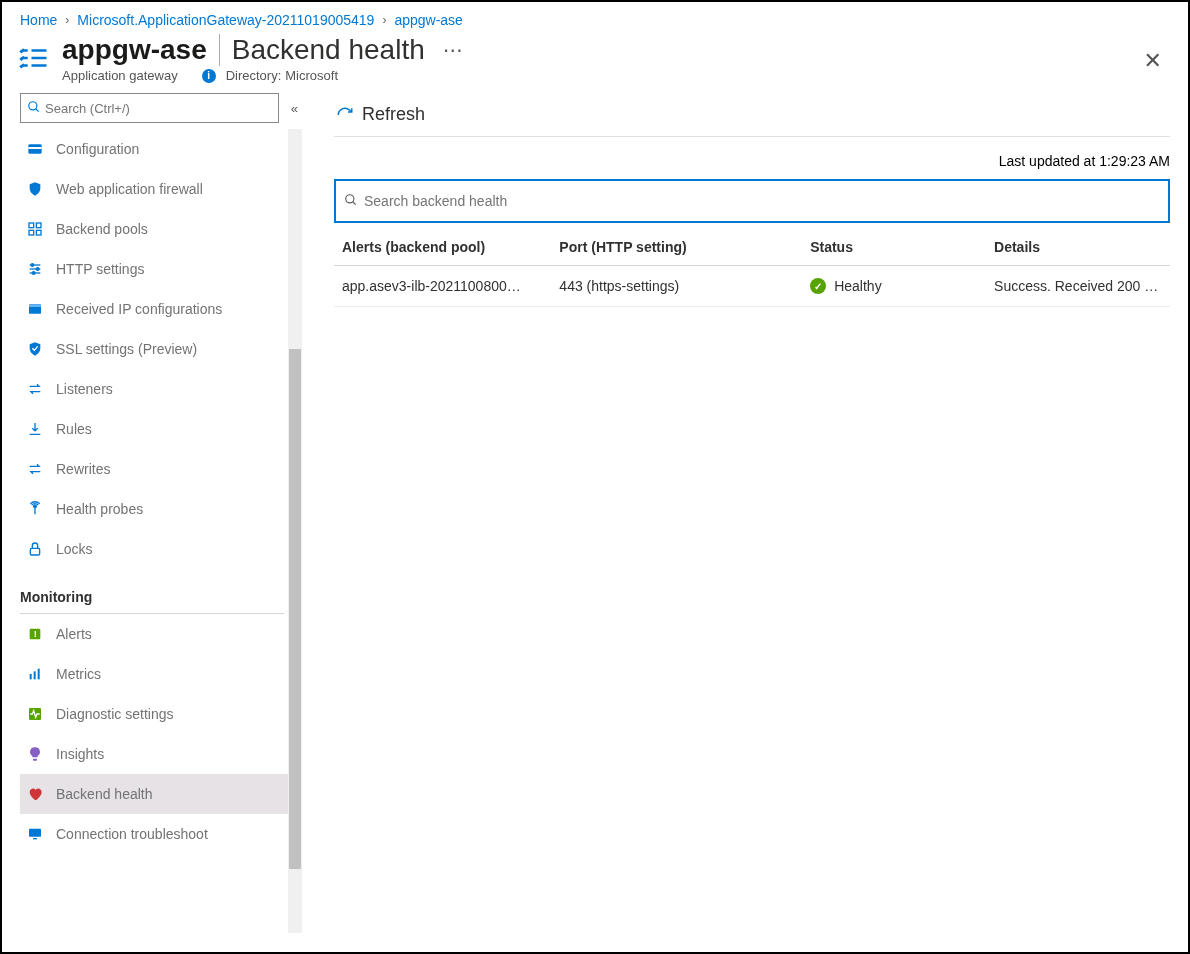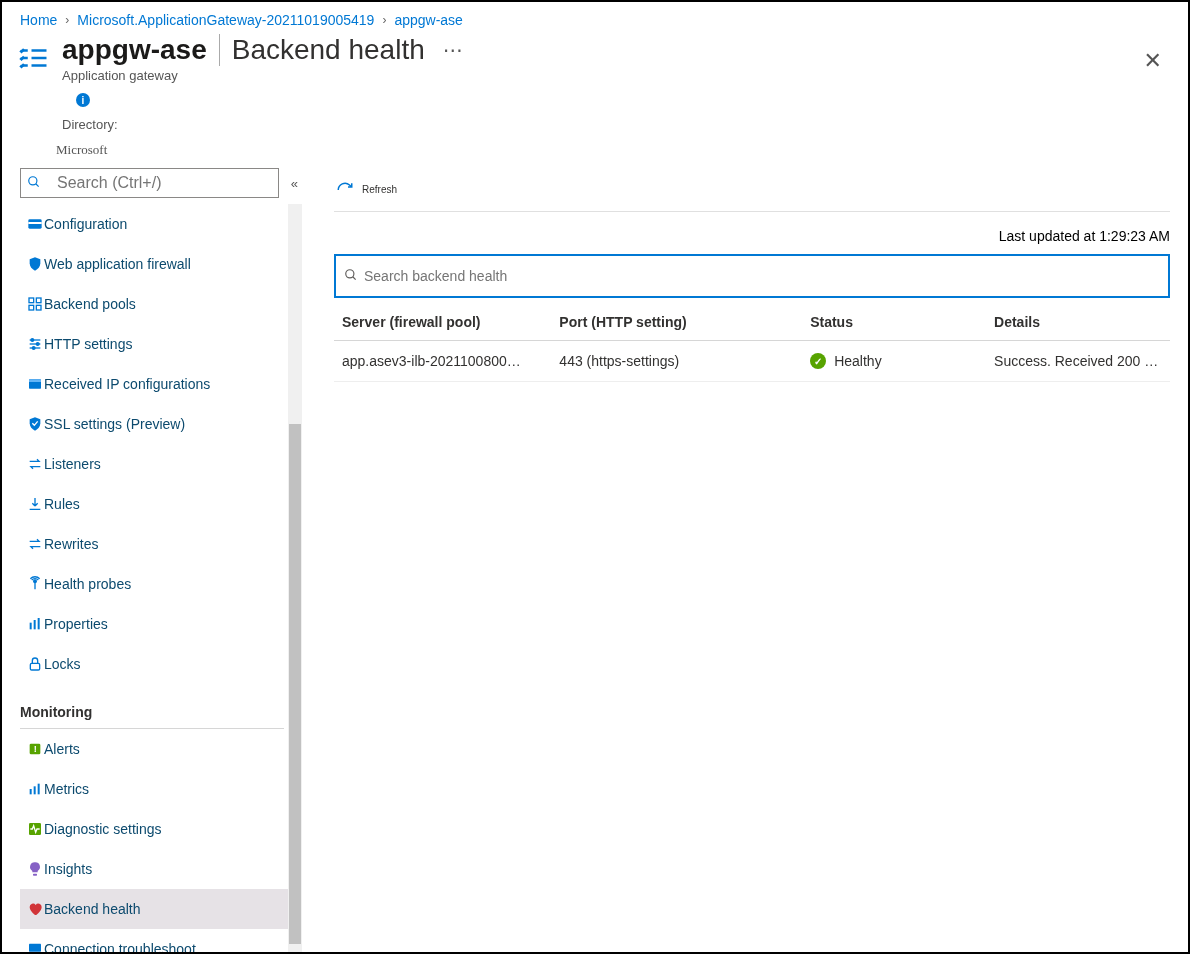--- a/index.html
+++ b/index.html
@@ -33,21 +33,21 @@
     width: 36px; height: 36px; margin-top: 6px; margin-right: 10px;
     display:flex; align-items:center; justify-content:center;
     color:#0078d4;
   }
   .title-block { flex: 0 0 auto; }
   .title-line { display:flex; align-items:center; gap:12px; }
   .title-line h1 { font-size: 28px; font-weight:700; color:#1b1a19; }
   .title-sep { width:1px; height:32px; background:#aaa; }
   .title-line h2 { font-size: 28px; font-weight:400; color:#323130; }
   .title-dots { font-size:20px; color:#555; padding:0 6px; cursor:pointer; }
-  .subtitle-line { display:flex; align-items:flex-start; gap:10px; margin-top:2px; color:#555; font-size:13px;flex-direction:column; }
+  .subtitle-line { display:flex; align-items:center; gap:10px; margin-top:2px; color:#555; font-size:13px; }
   .info-icon {
     width:14px;height:14px;border-radius:50%;
     background:#0078d4;color:#fff;
     display:inline-flex;align-items:center;justify-content:center;
     font-size:10px;font-weight:700;
     margin-left:14px;
   }
   .close-btn {
     margin-left:auto; margin-top:10px; font-size:22px; color:#555;
     cursor:pointer; padding:4px 8px;
@@ -61,32 +61,32 @@
     display:flex; flex-direction:column;
     padding: 0 0 0 18px;
     position: relative;
   }
   .search-row { display:flex; align-items:center; gap:8px; margin-bottom:6px; }
   .search-box {
     flex:1; display:flex; align-items:center;
     border:1px solid #8a8886; height:30px; padding:0 6px;
     color:#605e5c;
   }
-  .search-box input { border:none; outline:none; flex:1; font-size:16px; color:#323130; padding-left:4px;margin-left:12px;}
+  .search-box input { border:none; outline:none; flex:1; font-size:13px; color:#323130; padding-left:4px;}
   .collapse-btn { color:#555; font-size:13px; cursor:pointer; padding:4px;}
   .sidebar-scroll {
     flex:1; overflow:hidden; position:relative;
     padding-right:10px;
   }
   .section-label { font-weight:600; font-size:14px; color:#323130; padding:16px 0 8px; margin-top:4px; }
   .section-rule { border:none; border-top:1px solid #d6d6d6; margin-right:8px;}
   .nav-item {
-    display:flex; align-items:center; 
+    display:flex; align-items:center; gap:12px;
     height:40px; padding:0 6px; cursor:pointer;
-    color:#0c4a6e; font-size:14px;
+    color:#737373; font-size:14px;
   }
   .nav-item.selected { background:#e6e2e6; }
   .nav-icon { width:18px; height:18px; display:flex; align-items:center; justify-content:center; }
   .scrollbar-vert {
     position:absolute; right:0; top:0; bottom:0; width:14px;
     background:#f0f0f0;
   }
   .scrollbar-thumb {
     position:absolute; left:1px; width:12px;
     top:220px; height:520px; background:#c1c1c1;
@@ -94,21 +94,21 @@
   
   .main {
     flex:1; padding: 0 18px 0 32px; position:relative;
   }
   .toolbar {
     display:flex; align-items:center; height:44px;
     border-bottom:1px solid #e0e0e0;
   }
   .refresh-btn {
     display:flex; align-items:center; gap:8px; cursor:pointer;
-    color:#323130; font-size:10px; padding:4px 2px;
+    color:#323130; font-size:18px; padding:4px 2px;
   }
   .refresh-ic { width:18px;height:18px;color:#0078d4;}
   .last-updated {
     text-align:right; color:#000000; font-size:14px; margin:16px 0 10px;
   }
   .filter-box {
     display:flex; align-items:center; gap:6px;
     border:2px solid #0078d4; height:44px; padding:0 8px;
     color:#605e5c; margin-bottom:6px;
   }
@@ -156,21 +156,21 @@
     <div class="title-line">
       <h1>appgw-ase</h1>
       <div class="title-sep"></div>
       <h2>Backend health</h2>
       <span class="title-dots">⋯</span>
     </div>
     <div class="subtitle-line">
       <span>Application gateway</span>
       <span class="info-icon">i</span>
       <span>Directory:</span>
-      <span style="margin-left:-6px;font-family:Liberation Serif, serif;">Microsoft</span>
+      <span style="margin-left:-6px;">Microsoft</span>
     </div>
   </div>
   <div class="close-btn">✕</div>
 </div>
 
 <div class="body">
 
   <div class="sidebar">
     <div class="search-row">
       <div class="search-box">
@@ -271,30 +271,20 @@
         <span>Rewrites</span>
       </div>
       <div class="nav-item">
         <span class="nav-icon">
             <svg width="16" height="16" viewBox="0 0 24 24" fill="none" stroke="#0078d4" stroke-width="2">
               <circle cx="12" cy="8" r="2" fill="#0078d4"></circle>
               <path d="M7 6a7 7 0 0110 0M5 4a10 10 0 0114 0M12 10v10"></path>
             </svg>
           </span>
         <span>Health probes</span>
-      </div>
-      <div class="nav-item">
-        <span class="nav-icon">
-            <svg width="16" height="16" viewBox="0 0 24 24" fill="#0078d4">
-              <rect x="4" y="10" width="3" height="10"></rect>
-              <rect x="10" y="6" width="3" height="14"></rect>
-              <rect x="16" y="3" width="3" height="17"></rect>
-            </svg>
-          </span>
-        <span>Properties</span>
       </div>
       <div class="nav-item">
         <span class="nav-icon">
             <svg width="16" height="16" viewBox="0 0 24 24" fill="none" stroke="#0078d4" stroke-width="2">
               <rect x="5" y="11" width="14" height="10" rx="2"></rect>
               <path d="M8 11V7a4 4 0 118 0v4"></path>
             </svg>
           </span>
         <span>Locks</span>
       </div>
@@ -389,21 +379,21 @@
 
     <table class="dtable">
       <colgroup>
           <col style="width:26%">
           <col style="width:30%">
           <col style="width:22%">
           <col style="width:22%">
         </colgroup>
       <thead>
         <tr>
-          <th>Server (firewall pool)</th>
+          <th>Alerts (backend pool)</th>
           <th>Port (HTTP setting)</th>
           <th>Status</th>
           <th>Details</th>
         </tr>
       </thead>
       <tbody>
         <tr>
           <td>app.asev3-ilb-2021100800…</td>
           <td>443 (https-settings)</td>
           <td>

